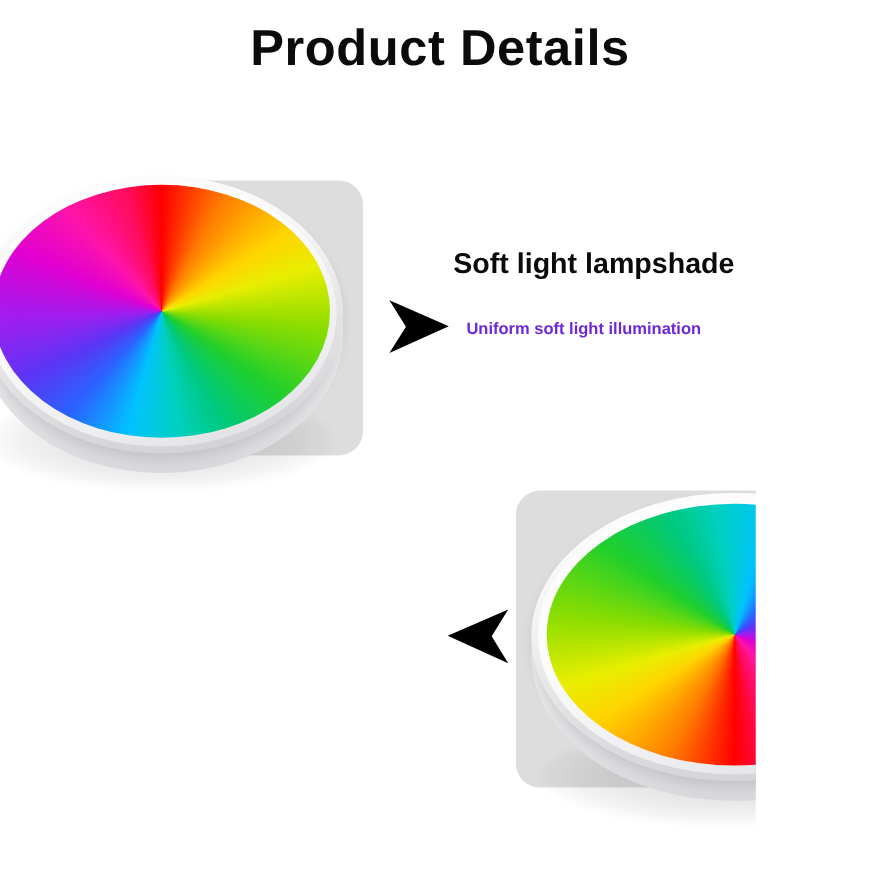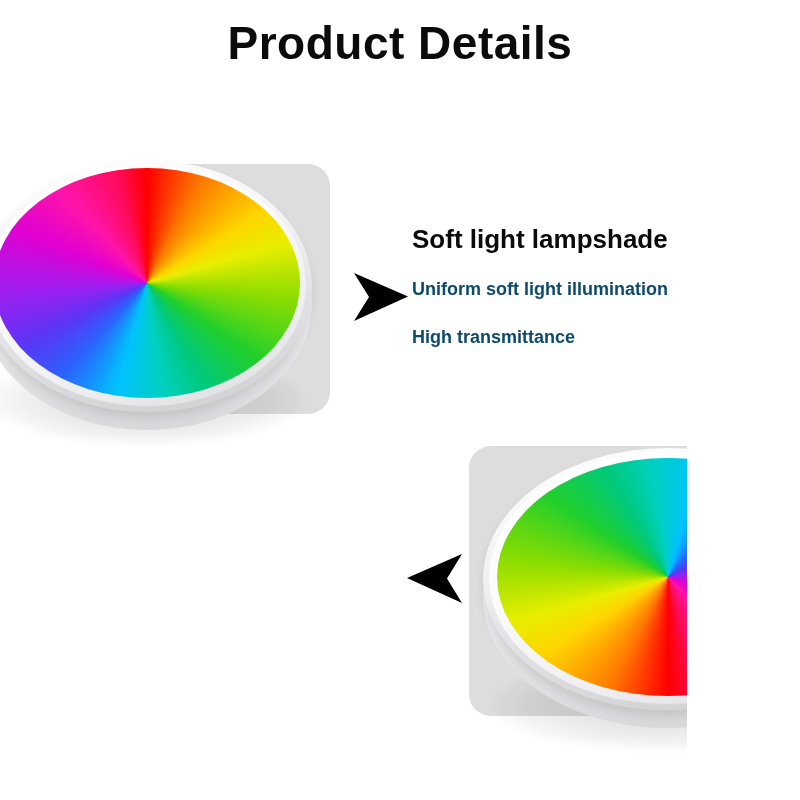--- a/index.html
+++ b/index.html
@@ -89,24 +89,24 @@
     font-family: Liberation Sans, sans-serif;
     font-weight: bold;
     font-size: 26px;
     color: #0b0b0b;
     white-space: nowrap;
     margin: 0;
   }
   .callout-line {
     font-family: "Liberation Sans", sans-serif;
     font-weight: bold;
-    font-size: 18px;
-    color: #0c4a6e;
+    font-size: 15px;
+    color: #6d28d9;
     white-space: nowrap;
-    margin: 0;
+    margin: 12px;
   }
   .line-a { position: absolute; }
   .line-b { position: absolute; }
 </style>
 </head>
 <body>
 
 <div id="page">
 
   <div class="page-title">Product Details</div>
@@ -134,21 +134,20 @@
 
   <div class="arrow" style="left:352px; top:270px;">
     <svg width="58" height="54" viewBox="0 0 58 54" aria-hidden="true">
       <path d="M2 3 L56 26.5 L2 51 L17 27 Z" fill="#000000"></path>
     </svg>
   </div>
 
   <div class="callout" style="left:412px; top:224px; width:330px;">
     <div class="callout-heading">Soft light lampshade</div>
     <div class="callout-line line-a" style="top:55px; left:0;">Uniform soft light illumination</div>
-    <div class="callout-line line-b" style="top:103px; left:0;">High transmittance</div>
   </div>
 
   <div class="lamp" style="left:455px; top:430px; width:420px; height:310px;">
 
     <div class="lamp-backdrop" style="left:14px; top:16px; width:250px; height:270px;"></div>
 
     <div class="lamp-shadow" style="left:36px; top:230px; width:340px; height:90px;"></div>
 
     <div class="lamp-side" style="left:28px; top:36px; width:368px; height:262px;"></div>
 

